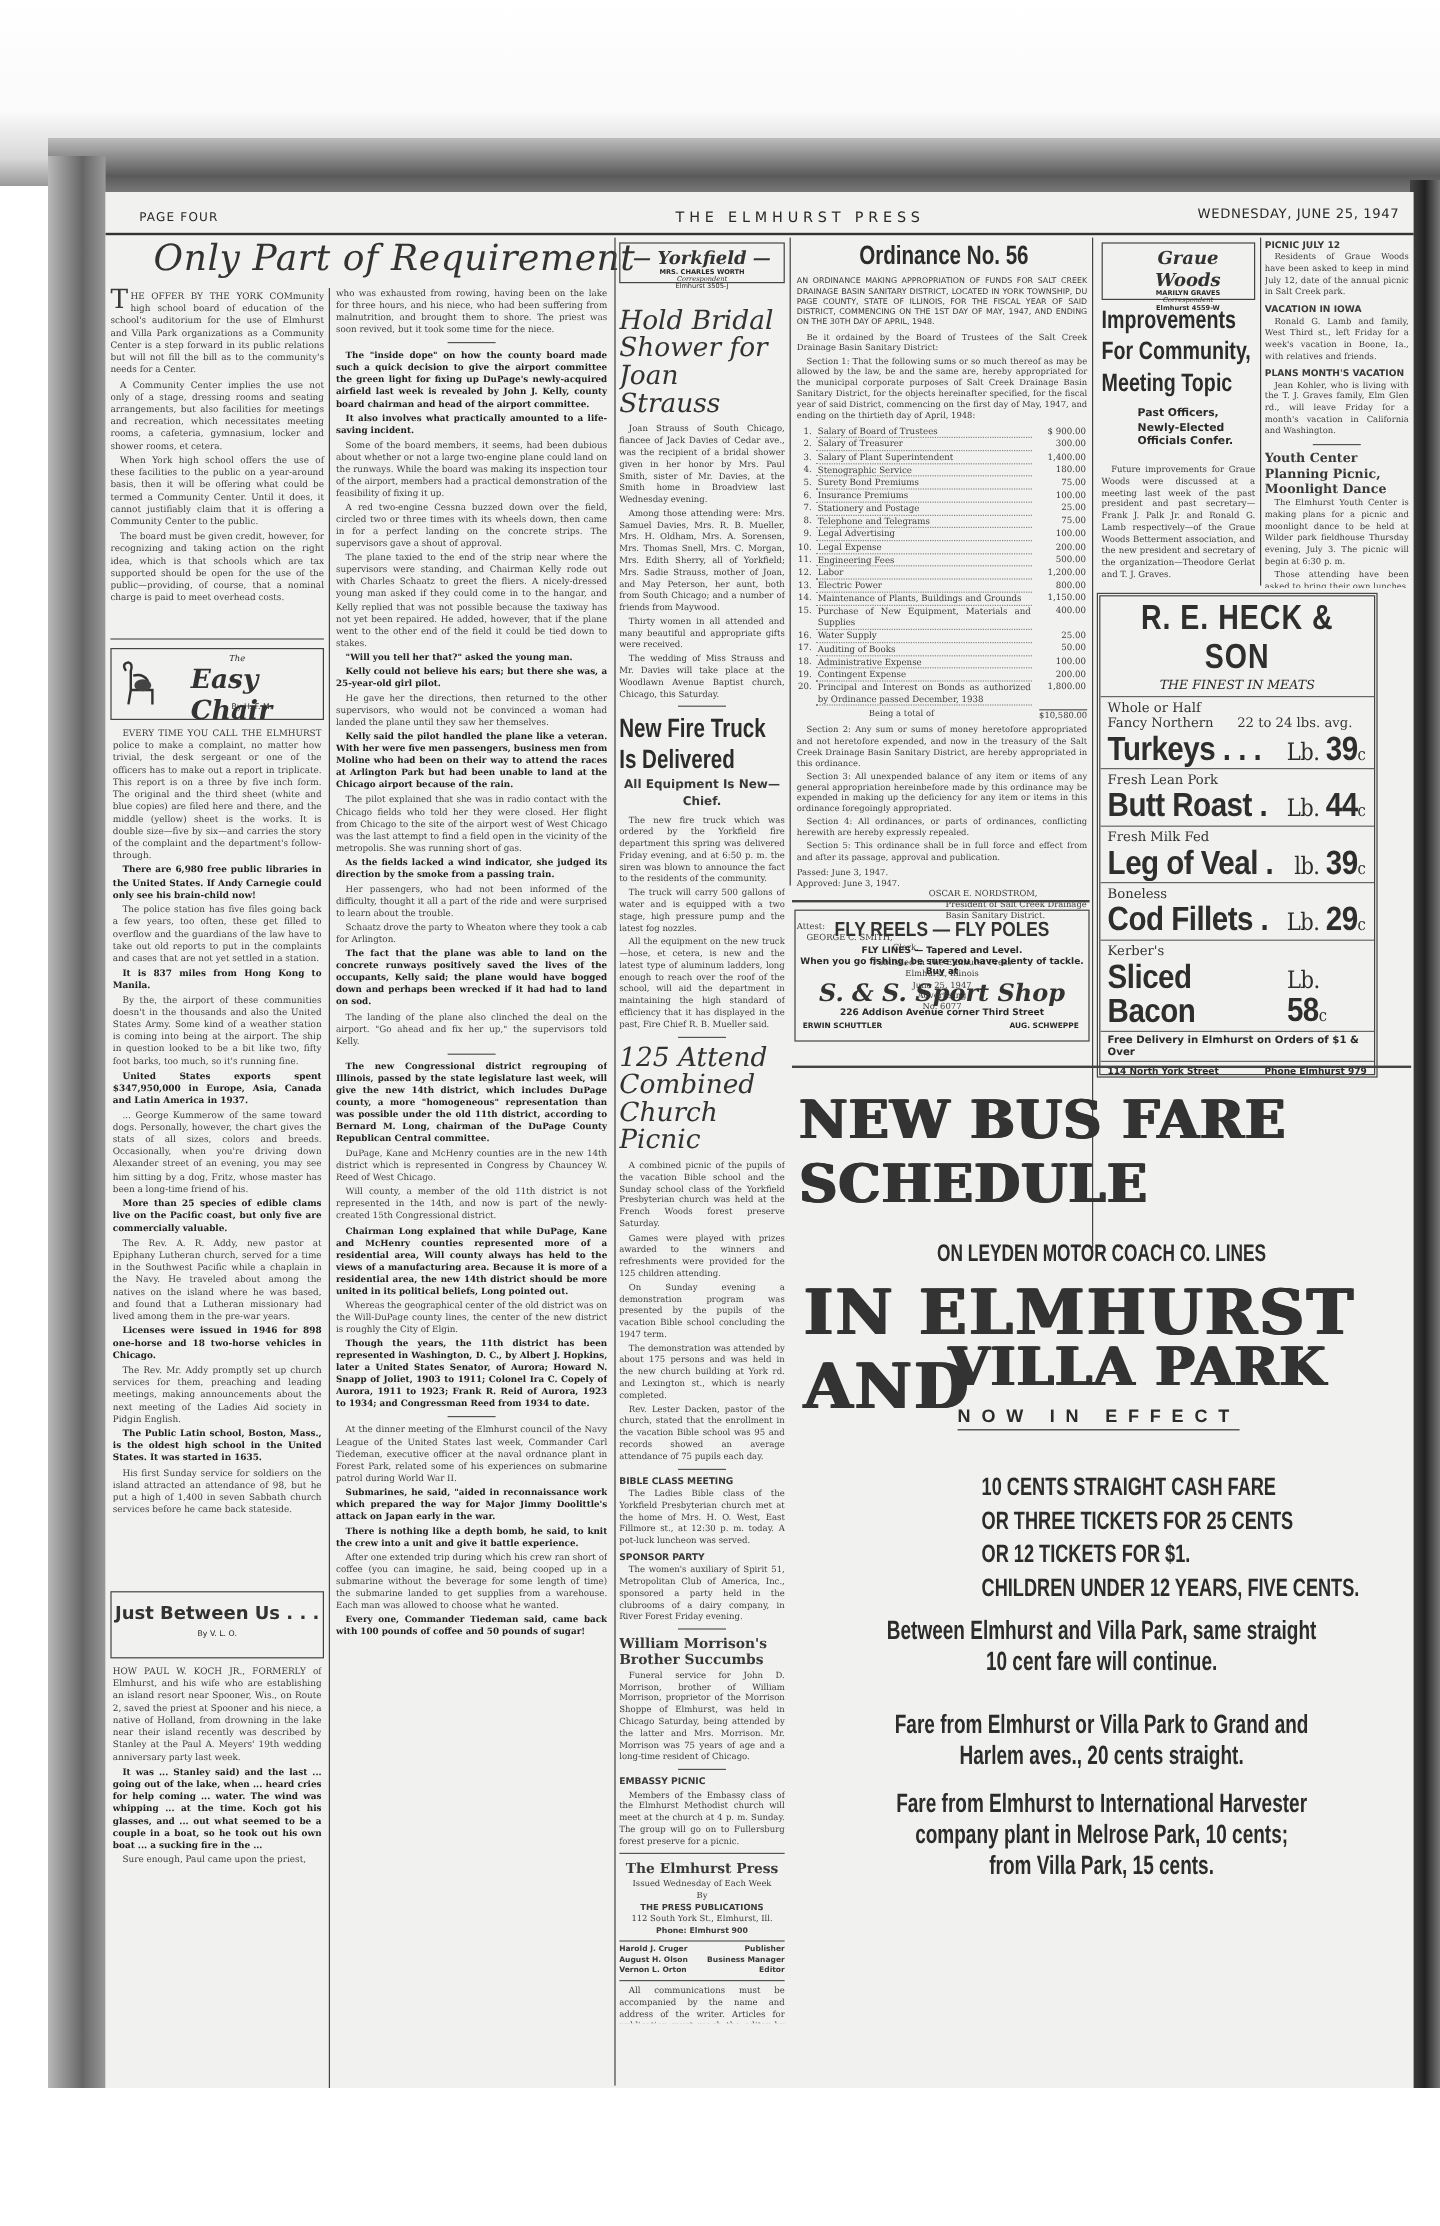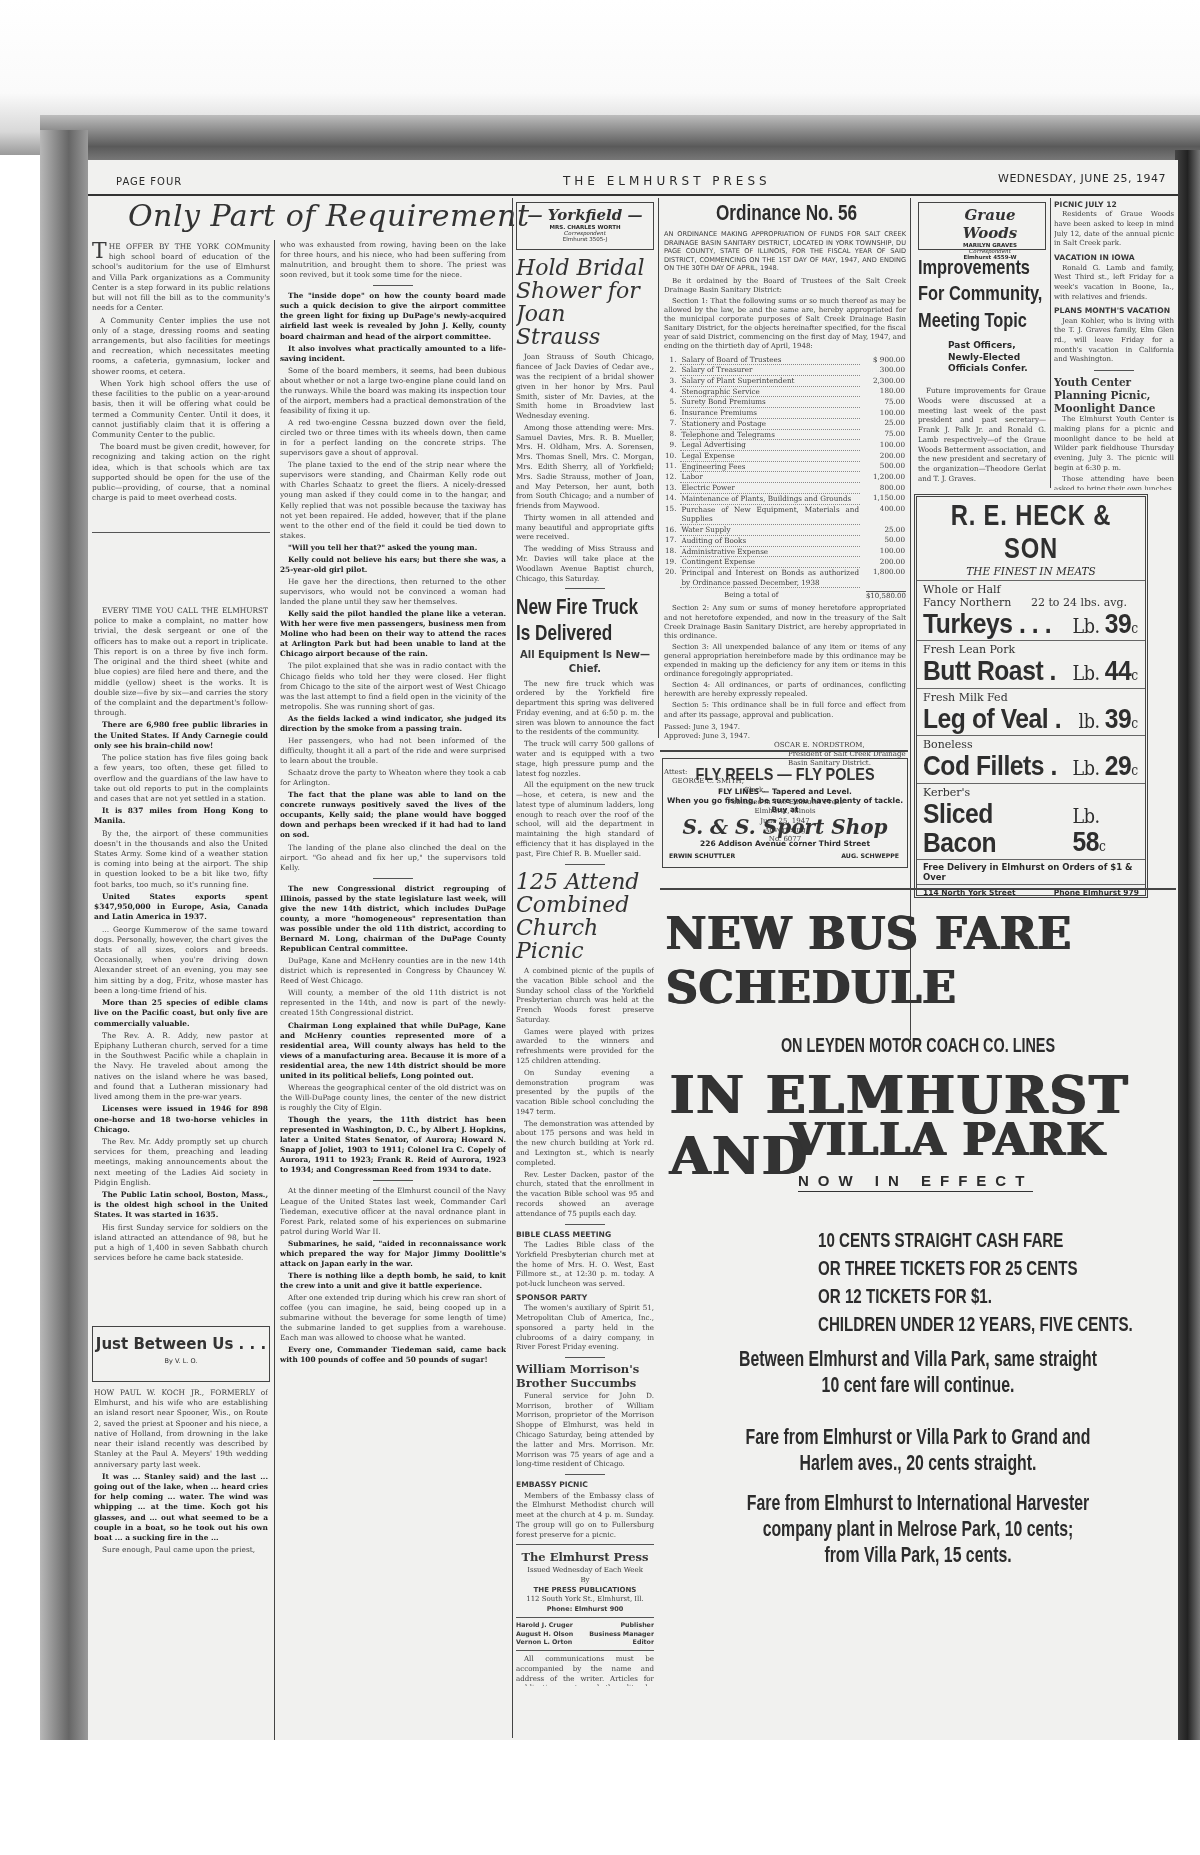--- a/index.html
+++ b/index.html
@@ -58,20 +58,31 @@
   <div class="big-script" style="position:absolute;left:40px;top:38px;font-size:30px;letter-spacing:0.5px;">Only Part of Requirement</div>
 
   <div class="col" style="left:4px;top:82px;width:178px;">
     <p style="text-indent:0"><span class="dropcap">T</span><span>HE OFFER BY THE YORK COMmunity high school board of education of the school's auditorium for the use of Elmhurst and Villa Park organizations as a Community Center is a step forward in its public relations but will not fill the bill as to the community's needs for a Center.</span></p>
     <p>A Community Center implies the use not only of a stage, dressing rooms and seating arrangements, but also facilities for meetings and recreation, which necessitates meeting rooms, a cafeteria, gymnasium, locker and shower rooms, et cetera.</p>
     <p>When York high school offers the use of these facilities to the public on a year-around basis, then it will be offering what could be termed a Community Center. Until it does, it cannot justifiably claim that it is offering a Community Center to the public.</p>
     <p>The board must be given credit, however, for recognizing and taking action on the right idea, which is that schools which are tax supported should be open for the use of the public—providing, of course, that a nominal charge is paid to meet overhead costs.</p>
   </div>
   <div class="hrule" style="left:4px;top:372px;width:178px;"></div>
 
+  <div class="box" style="left:4px;top:380px;width:178px;height:60px;">
+    <div style="position:absolute;left:6px;top:8px;width:34px;height:42px;">
+      <svg width="34" height="42" viewBox="0 0 34 42">
+          <path d="M6 10 Q2 4 8 3 Q12 4 10 10 L10 26 L28 26 L28 38 M10 26 L8 38 M12 14 Q20 12 24 18 L22 26" stroke="#333" stroke-width="2" fill="none"></path>
+          <ellipse cx="20" cy="22" rx="7" ry="5" fill="#444"></ellipse>
+        </svg>
+    </div>
+    <div style="position:absolute;left:98px;top:4px;font-size:7px;font-style:italic;">The</div>
+    <div style="position:absolute;left:66px;top:12px;font-size:22px;font-style:italic;font-weight:bold;color:#333;">Easy Chair</div>
+    <div style="position:absolute;left:100px;top:44px;font-size:6.5px;font-family:'DejaVu Sans',sans-serif;">By H. F. M.</div>
+  </div>
   <div class="col" style="left:6px;top:446px;width:174px;height:760px;overflow:hidden;">
     <p>EVERY TIME YOU CALL THE ELMHURST police to make a complaint, no matter how trivial, the desk sergeant or one of the officers has to make out a report in triplicate. This report is on a three by five inch form. The original and the third sheet (white and blue copies) are filed here and there, and the middle (yellow) sheet is the works. It is double size—five by six—and carries the story of the complaint and the department's follow-through.</p>
     <p class="bold">There are 6,980 free public libraries in the United States. If Andy Carnegie could only see his brain-child now!</p>
     <p>The police station has five files going back a few years, too often, these get filled to overflow and the guardians of the law have to take out old reports to put in the complaints and cases that are not yet settled in a station.</p>
     <p class="bold">It is 837 miles from Hong Kong to Manila.</p>
     <p>By the, the airport of these communities doesn't in the thousands and also the United States Army. Some kind of a weather station is coming into being at the airport. The ship in question looked to be a bit like two, fifty foot barks, too much, so it's running fine.</p>
     <p class="bold">United States exports spent $347,950,000 in Europe, Asia, Canada and Latin America in 1937.</p>
     <p>... George Kummerow of the same toward dogs. Personally, however, the chart gives the stats of all sizes, colors and breeds. Occasionally, when you're driving down Alexander street of an evening, you may see him sitting by a dog, Fritz, whose master has been a long-time friend of his.</p>
     <p class="bold">More than 25 species of edible clams live on the Pacific coast, but only five are commercially valuable.</p>
     <p>The Rev. A. R. Addy, new pastor at Epiphany Lutheran church, served for a time in the Southwest Pacific while a chaplain in the Navy. He traveled about among the natives on the island where he was based, and found that a Lutheran missionary had lived among them in the pre-war years.</p>
@@ -121,21 +132,21 @@
     <div class="shortrule"></div>
     <p>At the dinner meeting of the Elmhurst council of the Navy League of the United States last week, Commander Carl Tiedeman, executive officer at the naval ordnance plant in Forest Park, related some of his experiences on submarine patrol during World War II.</p>
     <p class="bold">Submarines, he said, "aided in reconnaissance work which prepared the way for Major Jimmy Doolittle's attack on Japan early in the war.</p>
     <p class="bold">There is nothing like a depth bomb, he said, to knit the crew into a unit and give it battle experience.</p>
     <p>After one extended trip during which his crew ran short of coffee (you can imagine, he said, being cooped up in a submarine without the beverage for some length of time) the submarine landed to get supplies from a warehouse. Each man was allowed to choose what he wanted.</p>
     <p class="bold">Every one, Commander Tiedeman said, came back with 100 pounds of coffee and 50 pounds of sugar!</p>
   </div>
 
   <div class="vrule" style="left:424px;top:38px;height:1540px;"></div>
 
-  <div class="box" style="left:428px;top:42px;width:138px;height:48px;border-width:1px;">
+  <div class="box" style="left:428px;top:42px;width:138px;height:34px;border-width:1px;">
     <div style="text-align:center;margin-top:3px;font-size:15px;font-style:italic;font-weight:bold;color:#333;">— Yorkfield —</div>
     <div style="text-align:center;font-size:5.5px;font-family:'DejaVu Sans',sans-serif;font-weight:bold;">MRS. CHARLES WORTH</div>
     <div style="text-align:center;font-size:5.5px;font-style:italic;">Correspondent</div>
     <div style="text-align:center;font-size:5.5px;font-family:'DejaVu Sans',sans-serif;">Elmhurst 3505-J</div>
   </div>
 
   <div class="col" style="left:428px;top:96px;width:138px;height:1430px;overflow:hidden;font-size:7.1px;">
     <div class="big-script" style="font-size:22px;line-height:1.05;text-align:left;margin-bottom:4px;">Hold Bridal Shower for Joan Strauss</div>
     <p>Joan Strauss of South Chicago, fiancee of Jack Davies of Cedar ave., was the recipient of a bridal shower given in her honor by Mrs. Paul Smith, sister of Mr. Davies, at the Smith home in Broadview last Wednesday evening.</p>
     <p>Among those attending were: Mrs. Samuel Davies, Mrs. R. B. Mueller, Mrs. H. Oldham, Mrs. A. Sorensen, Mrs. Thomas Snell, Mrs. C. Morgan, Mrs. Edith Sherry, all of Yorkfield; Mrs. Sadie Strauss, mother of Joan, and May Peterson, her aunt, both from South Chicago; and a number of friends from Maywood.</p>
@@ -209,21 +220,21 @@
             <td class="amt">$ 900.00</td>
           </tr>
           <tr>
             <td class="num">2.</td>
             <td class="item">Salary of Treasurer</td>
             <td class="amt">300.00</td>
           </tr>
           <tr>
             <td class="num">3.</td>
             <td class="item">Salary of Plant Superintendent</td>
-            <td class="amt">2,300.00</td>
+            <td class="amt">1,400.00</td>
           </tr>
           <tr>
             <td class="num">4.</td>
             <td class="item">Stenographic Service</td>
             <td class="amt">180.00</td>
           </tr>
           <tr>
             <td class="num">5.</td>
             <td class="item">Surety Bond Premiums</td>
             <td class="amt">75.00</td>

